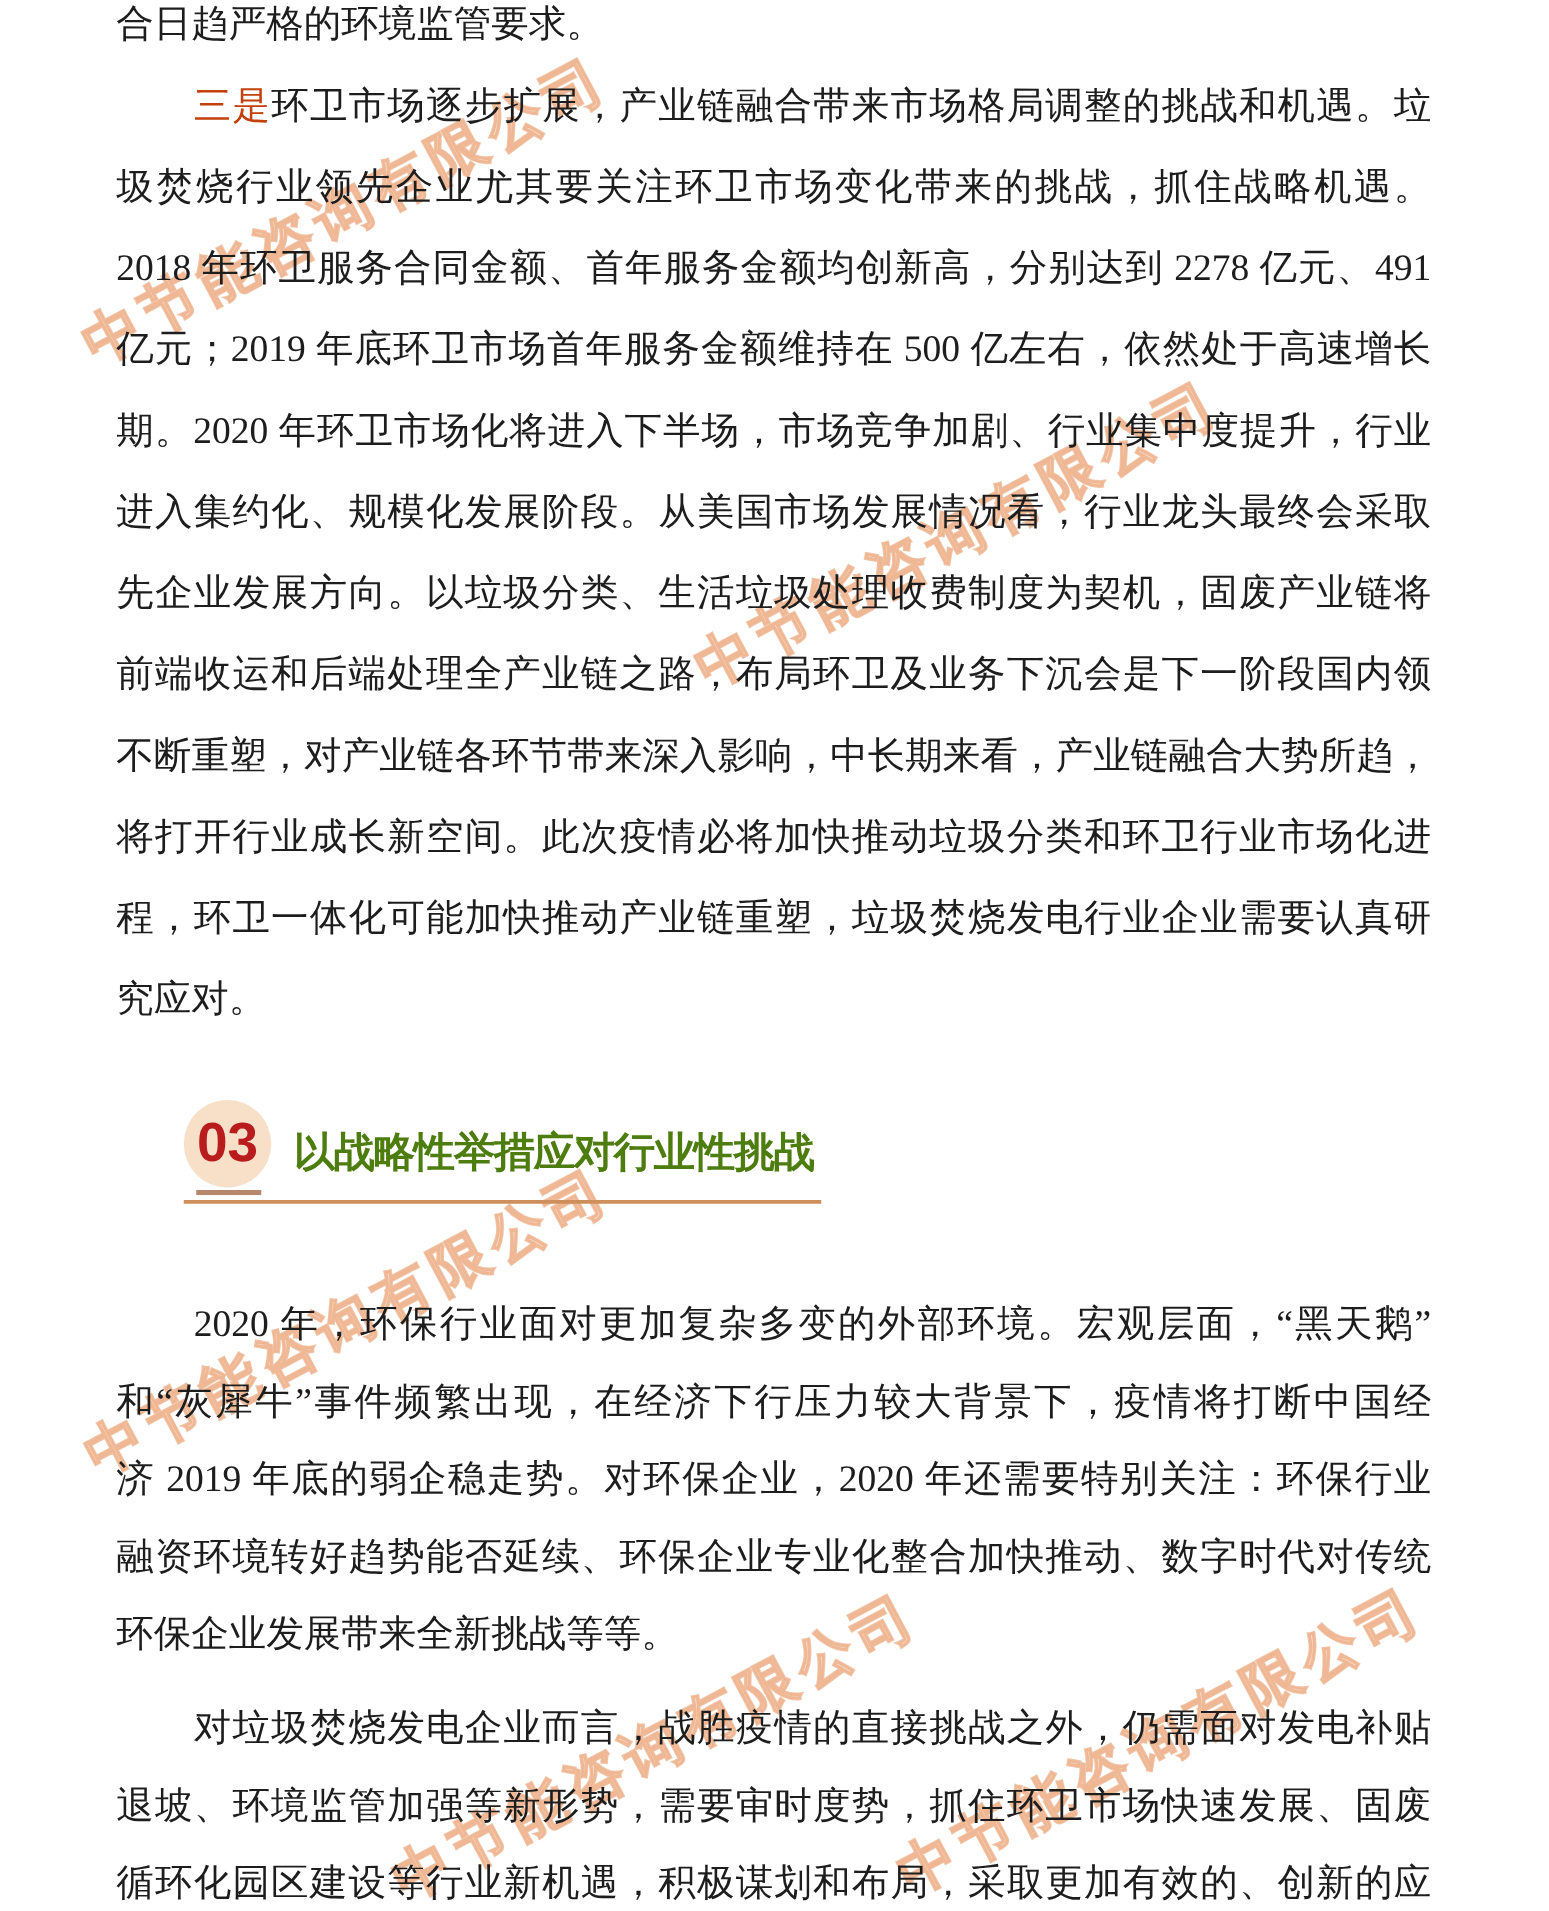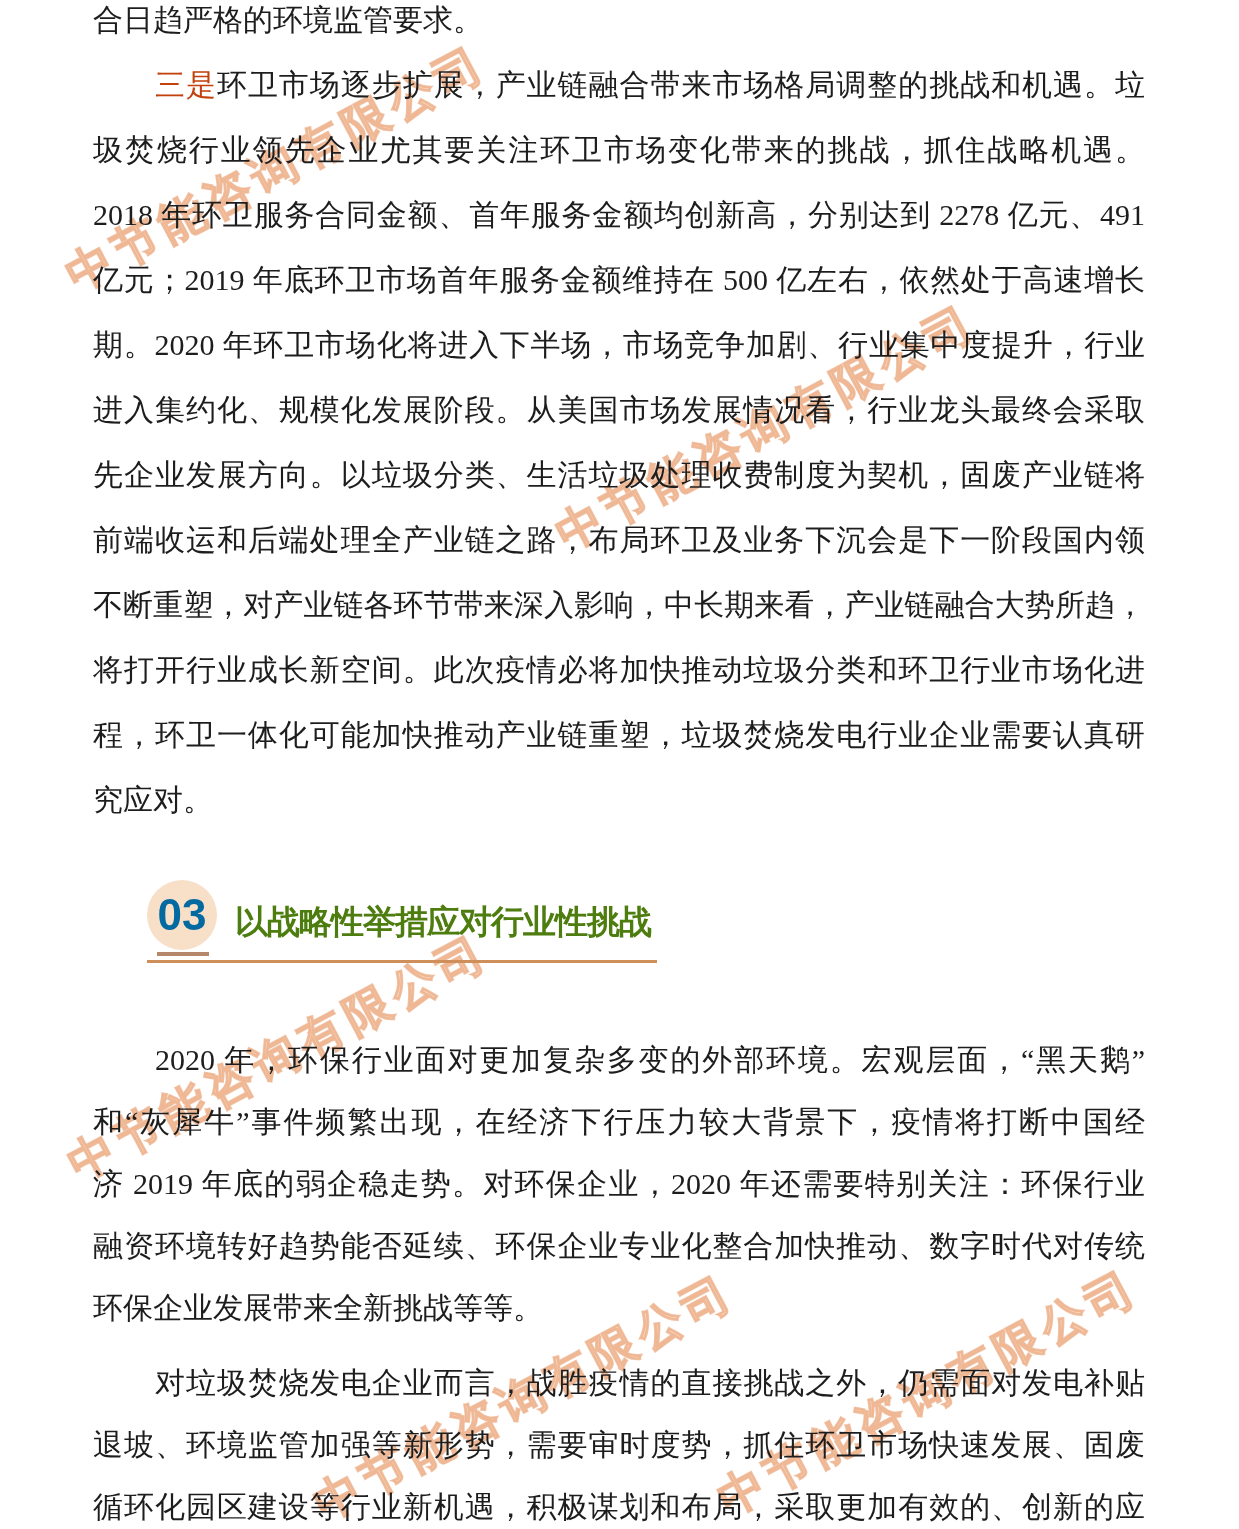--- a/index.html
+++ b/index.html
@@ -29,21 +29,21 @@
   .ln.ind{text-indent:62px;}
   .lead{color:#c2410c;}
 
   .sec-header{position:absolute;left:93px;top:878px;width:1052px;height:110px;z-index:2;}
   .badge{
     position:absolute;left:54px;top:2px;width:70px;height:70px;border-radius:50%;
     background:#f8dfc8;display:flex;align-items:center;justify-content:center;
   }
   .badge span{
     font-family:"Liberation Sans","DejaVu Sans",sans-serif;font-weight:800;
-    font-size:44px;color:#0369a1;line-height:1;
+    font-size:44px;color:#b91c1c;line-height:1;
   }
   .sec-title{
     position:absolute;left:142px;top:26px;line-height:1.1;
     font-family:"Liberation Sans","DejaVu Sans",sans-serif;font-weight:900;
     font-size:33px;letter-spacing:-1px;color:#4d7c0f;white-space:nowrap;
   }
   .tick{position:absolute;left:64px;top:74px;width:52px;height:4px;background:#b5886b;}
   .rule{position:absolute;left:54px;top:82px;width:510px;height:3px;background:#cf8f5a;}
 
   .para-abs{position:absolute;left:93px;width:1052px;z-index:2;font-size:30px;}

